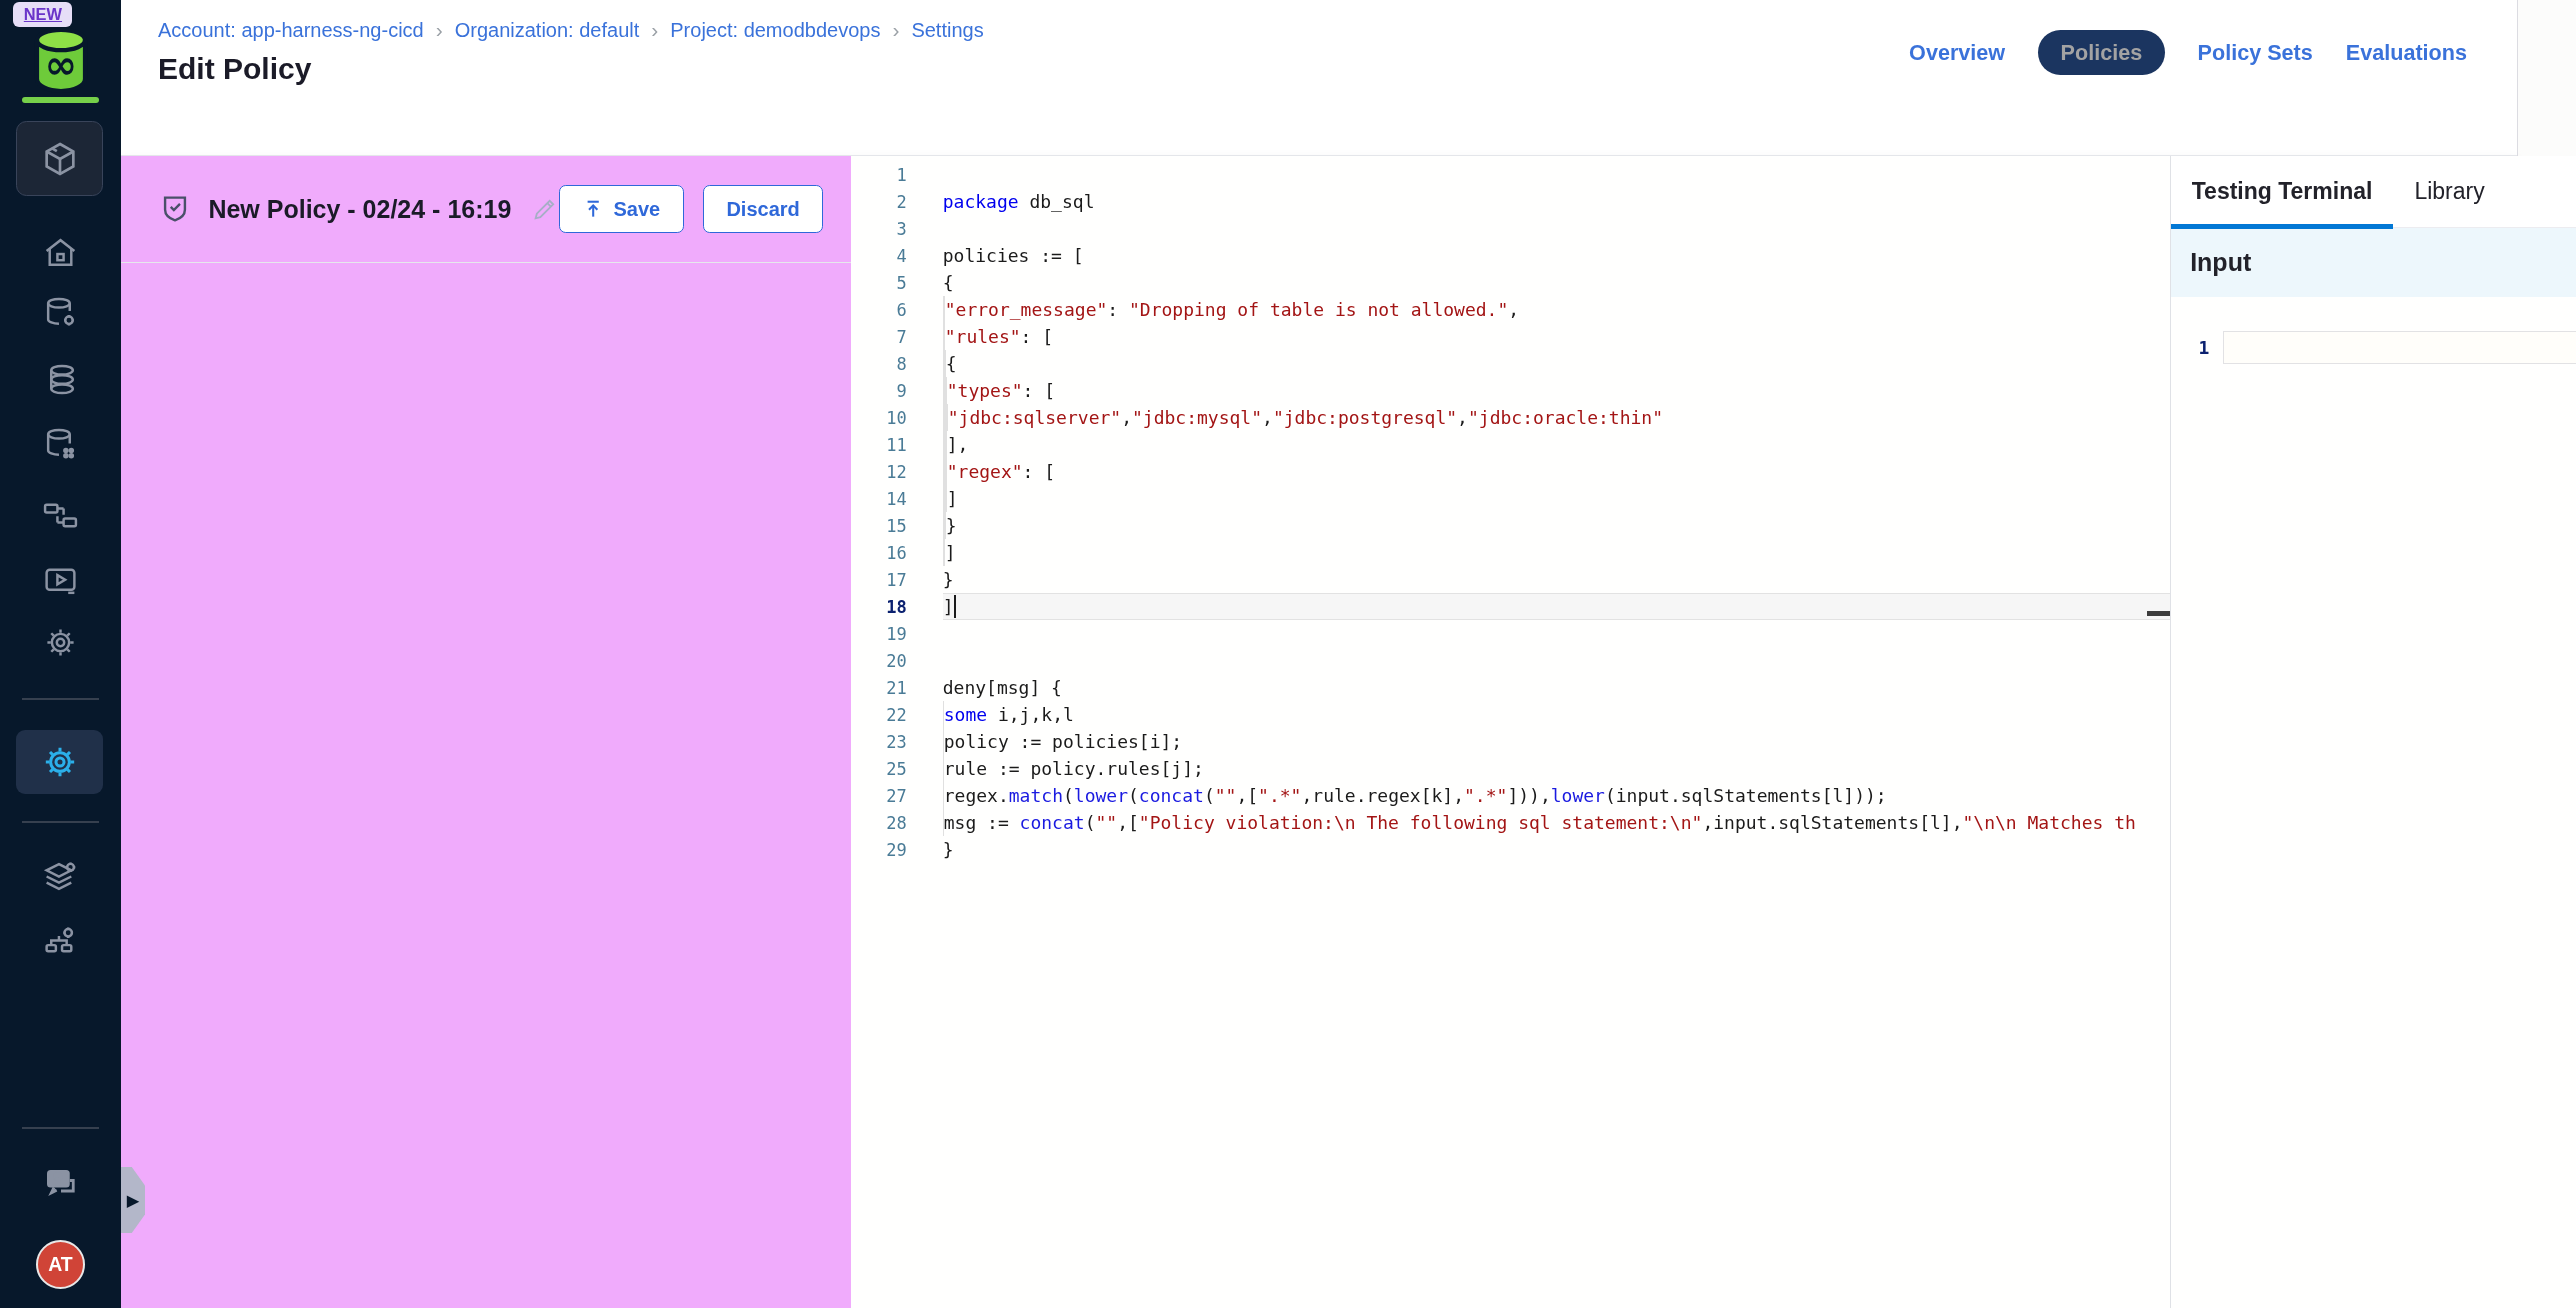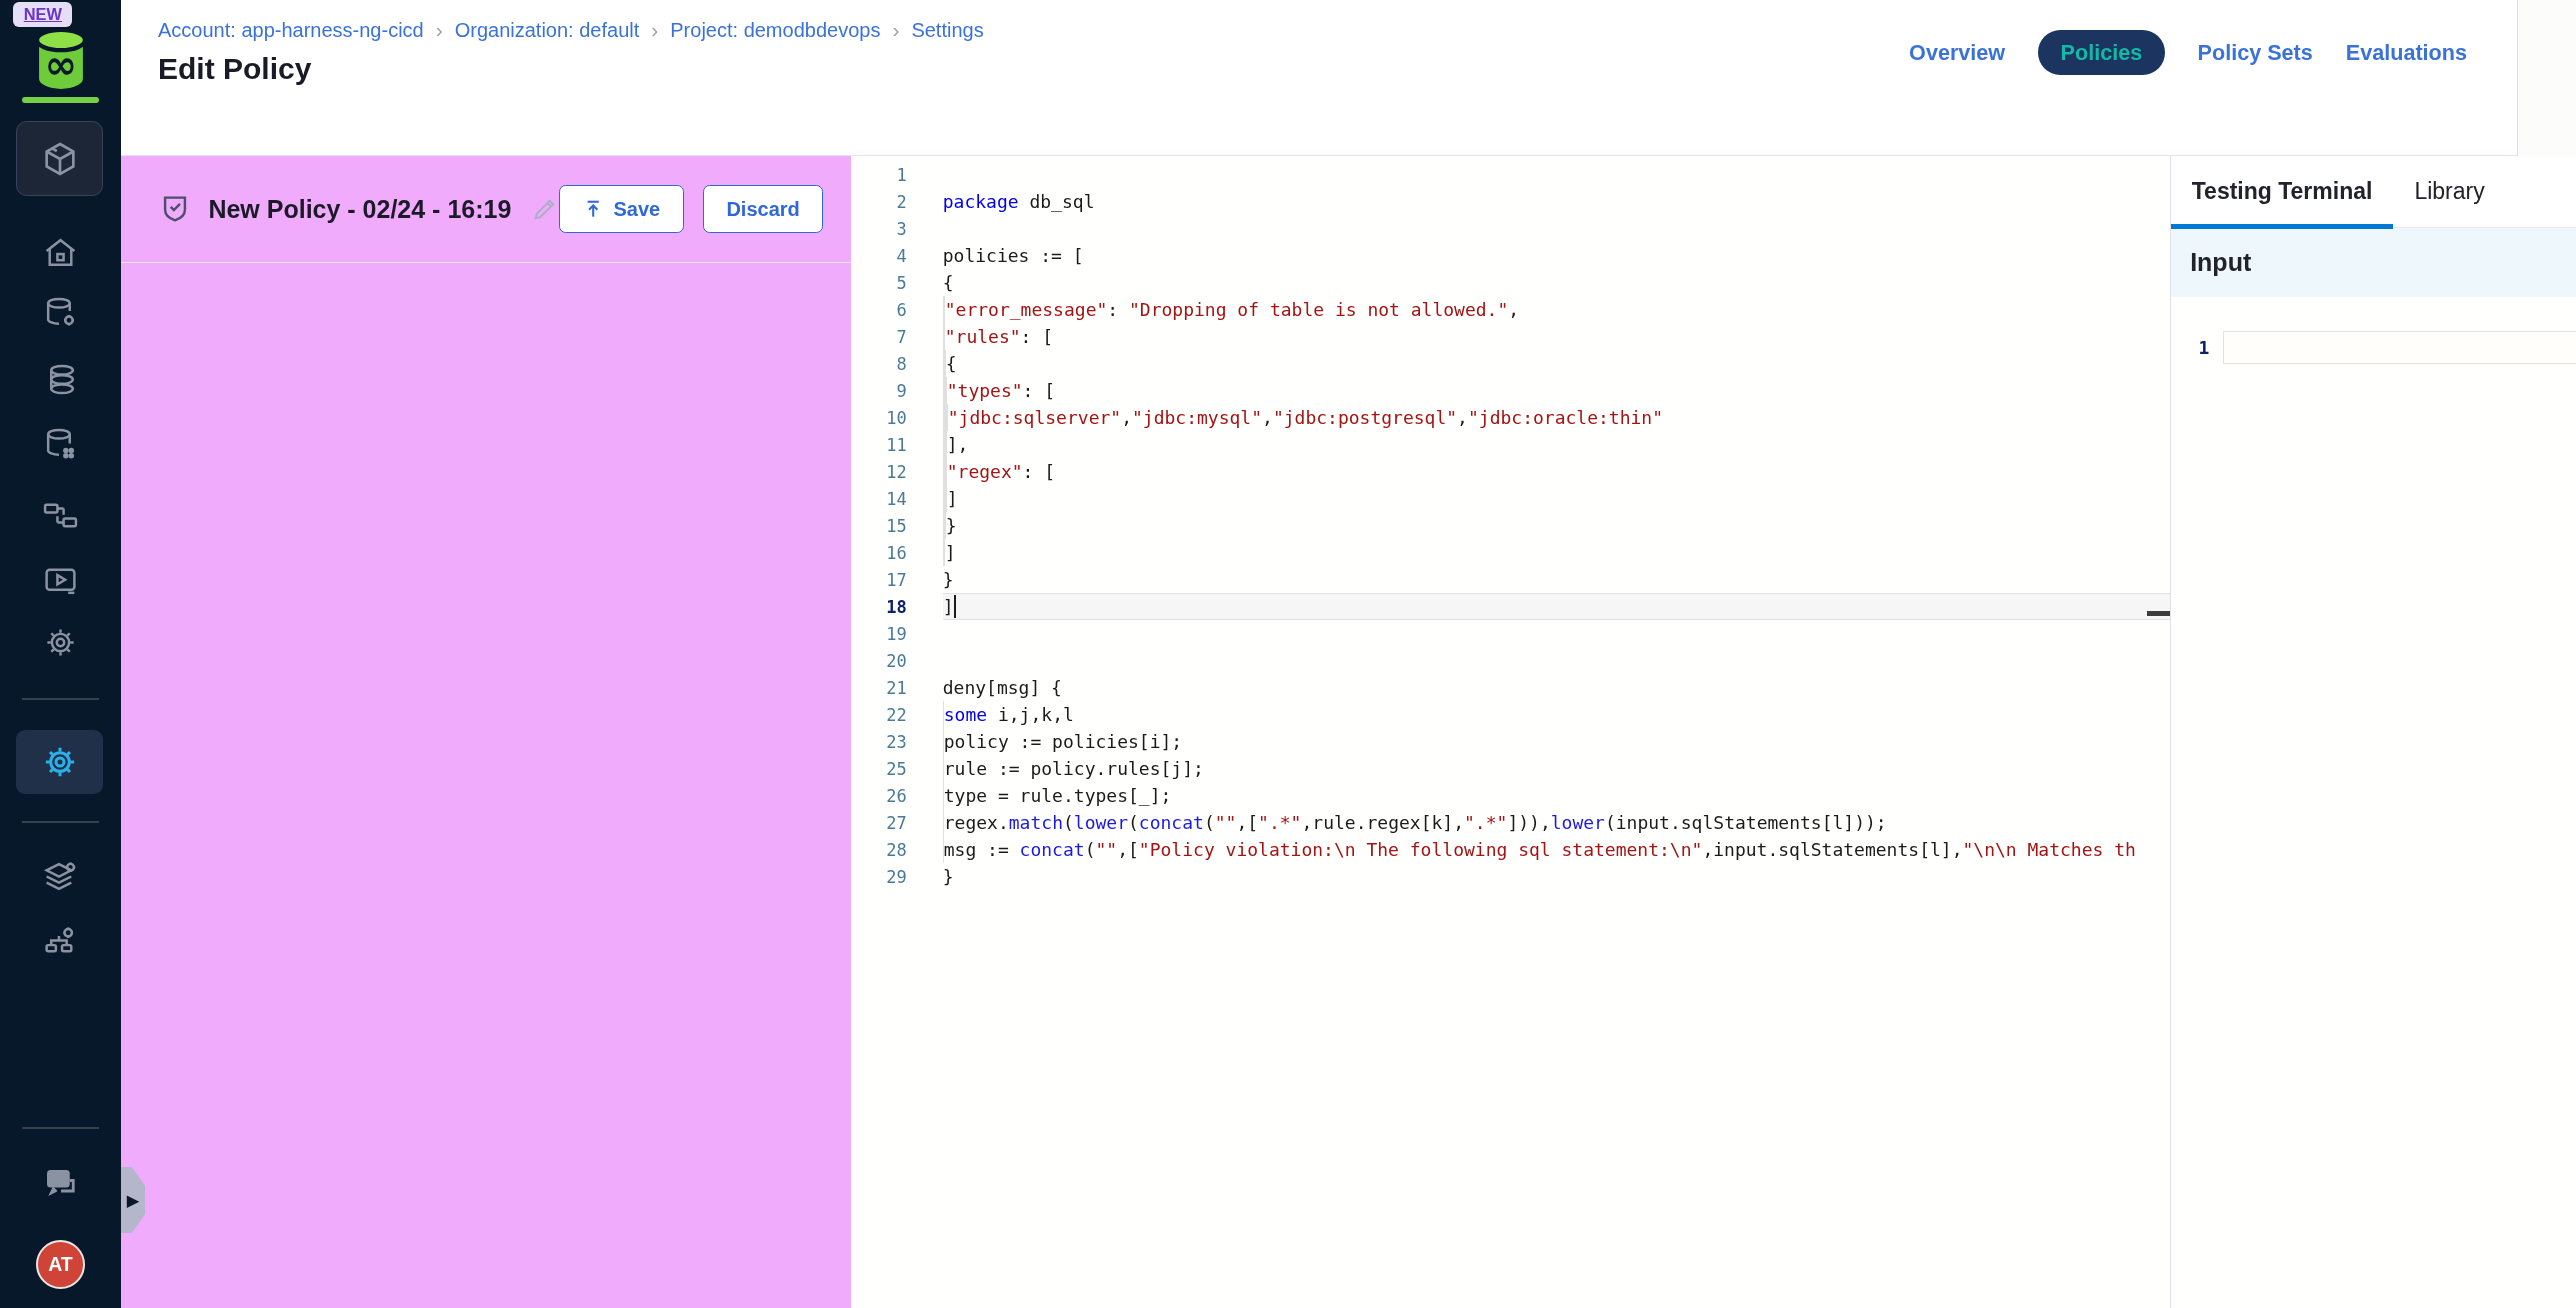--- a/index.html
+++ b/index.html
@@ -33,21 +33,21 @@
   
   .topbar { position:absolute; left:121px; top:0; width:2396px; height:107px; background:#fff; }
   .breadcrumb { position:absolute; left:37px; top:18px; font-size:20px; color:#3a72da;
     display:flex; gap:12px; align-items:center; white-space:nowrap; }
   .breadcrumb a { color:#3a72da; text-decoration:none; cursor:pointer; }
   .crumb-sep { color:#9aa0a6; font-size:21px; }
   .page-title { position:absolute; left:37px; top:52px; font-size:30px; font-weight:bold;
     color:#1b1b28; }
   .nav { position:absolute; right:50px; top:30px; display:flex; align-items:center; gap:33px; }
   .nav a { font-size:21.6px; font-weight:600; color:#3a72da; text-decoration:none; cursor:pointer; }
-  .nav a.pill { background:#1b3560; color:#14b8a6; padding:9.7px 22.4px; border-radius:22.4px;text-align:center; }
+  .nav a.pill { background:#1b3560; color:#a3a3a3; padding:9.7px 22.4px; border-radius:22.4px;text-align:center; }
 
   
   .right-gutter { position:absolute; left:2517px; top:0; width:59px; height:1309px;
     background:#fcfcfb; border-left:0.7px solid #dcdce2; }
   .gutter-chat { position:absolute; left:12px; top:1222px; color:#666a85; cursor:pointer; }
   .corner-bubble { position:absolute; right:-31px; bottom:-31px; width:83px; height:83px;
     border-radius:50%; background:#23233d; }
 
   
   .card { position:absolute; left:121px; top:107px; width:2396px; height:1202px; background:#f0abfc;
@@ -342,21 +342,20 @@
           <div class="code-line"><div class="line-number">15</div><div class="line-content"><span class="indent-chunk">    </span><span class="indent-chunk">    </span><span class="indent-chunk">    </span><span class="tok-p">}</span></div></div>
           <div class="code-line"><div class="line-number">16</div><div class="line-content"><span class="indent-chunk">    </span><span class="indent-chunk">    </span><span class="tok-p">]</span></div></div>
           <div class="code-line"><div class="line-number">17</div><div class="line-content"><span class="tok-p">}</span></div></div>
           <div class="code-line active"><div class="line-number">18</div><div class="line-content"><span class="tok-p">]</span><span class="cursor-caret"></span></div></div>
           <div class="code-line"><div class="line-number">19</div><div class="line-content"></div></div>
           <div class="code-line"><div class="line-number">20</div><div class="line-content"></div></div>
           <div class="code-line"><div class="line-number">21</div><div class="line-content"><span class="tok-p">deny[msg] {</span></div></div>
           <div class="code-line"><div class="line-number">22</div><div class="line-content"><span class="indent-chunk">    </span><span class="tok-k">some</span><span class="tok-p"> i,j,k,l</span></div></div>
           <div class="code-line"><div class="line-number">23</div><div class="line-content"><span class="indent-chunk">    </span><span class="tok-p">policy := policies[i];</span></div></div>
           <div class="code-line"><div class="line-number">25</div><div class="line-content"><span class="indent-chunk">    </span><span class="tok-p">rule := policy.rules[j];</span></div></div>
-          <div class="code-line"><div class="line-number">26</div><div class="line-content"><span class="indent-chunk">    </span><span class="tok-p">type = rule.types[_];</span></div></div>
           <div class="code-line"><div class="line-number">27</div><div class="line-content"><span class="indent-chunk">    </span><span class="tok-p">regex.</span><span class="tok-f">match</span><span class="tok-p">(</span><span class="tok-f">lower</span><span class="tok-p">(</span><span class="tok-f">concat</span><span class="tok-p">(</span><span class="tok-s">""</span><span class="tok-p">,[</span><span class="tok-s">".*"</span><span class="tok-p">,rule.regex[k],</span><span class="tok-s">".*"</span><span class="tok-p">])),</span><span class="tok-f">lower</span><span class="tok-p">(input.sqlStatements[l]));</span></div></div>
           <div class="code-line"><div class="line-number">28</div><div class="line-content"><span class="indent-chunk">    </span><span class="tok-p">msg := </span><span class="tok-f">concat</span><span class="tok-p">(</span><span class="tok-s">""</span><span class="tok-p">,[</span><span class="tok-s">"Policy violation:\n The following sql statement:\n"</span><span class="tok-p">,input.sqlStatements[l],</span><span class="tok-s">"\n\n Matches th</span></div></div>
           <div class="code-line"><div class="line-number">29</div><div class="line-content"><span class="tok-p">}</span></div></div>
         </div>
       <div class="overview-dash"></div>
     </div>
 
     <div class="testing-panel">
       <div class="tab-bar">
         <div class="tab active">Testing Terminal</div>

